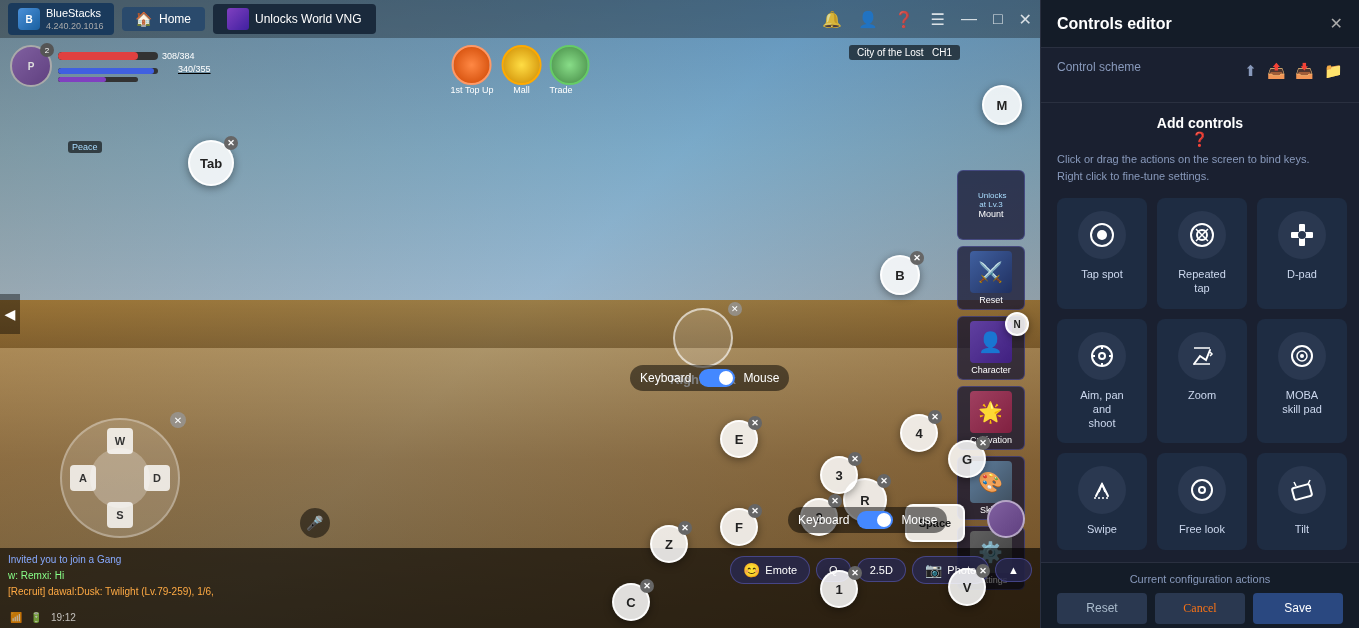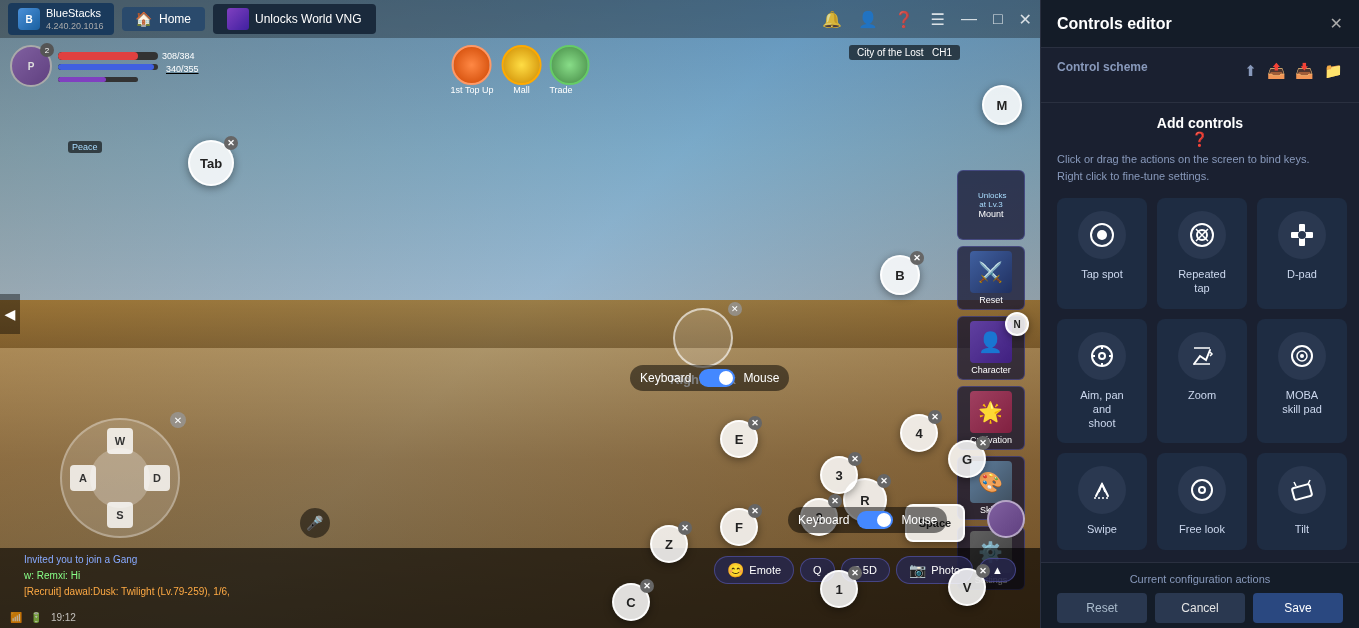--- a/index.html
+++ b/index.html
@@ -309,21 +309,21 @@
 
     
     .bottom-toolbar {
       position: absolute;
       bottom: 0; left: 0; right: 0;
       height: 80px;
       background: rgba(0,0,0,0.6);
       z-index: 10;
       display: flex;
       align-items: flex-start;
-      padding: 4px 24px;
+      padding: 4px 8px;
     }
 
     .chat-box {
       flex: 1;
       height: 70px;
       overflow: hidden;
     }
 
     .chat-line {
       color: #88ff88;
@@ -431,21 +431,20 @@
 
     .editor-section {
       padding: 12px 16px;
       border-bottom: 1px solid #2a3040;
     }
 
     .section-label {
       color: #8899bb;
       font-size: 12px;
       margin-bottom: 8px;
-      font-weight: bold;
     }
 
     .add-controls-section {
       padding: 12px 16px 0;
       flex: 1;
     }
 
     .add-controls-header {
       display: flex;
       align-items: center;
@@ -528,21 +527,21 @@
       flex: 1;
       padding: 8px;
       border-radius: 4px;
       font-size: 12px;
       cursor: pointer;
       border: none;
       font-weight: 500;
     }
 
     .btn-reset { background: #2a3850; color: #aabbcc; }
-    .btn-cancel { background: #2a3850; color: #e5e5e5; }
+    .btn-cancel { background: #2a3850; color: #f97316; font-family: Liberation Serif, serif; }
     .btn-save { background: #2a4880; color: white; }
 
     .scheme-dropdown-wrap {
       flex: 1;
       background: #243050;
       border: 1px solid #3a4a70;
       border-radius: 4px;
       padding: 8px 12px;
       color: white;
       font-size: 13px;
@@ -615,21 +614,21 @@
         </div>
         <div style="position:absolute;top:-2px;right:-2px;background:#555;border-radius:50%;width:14px;height:14px;display:flex;align-items:center;justify-content:center;color:white;font-size:8px;">2</div>
       </div>
       <div style="display:flex;flex-direction:column;gap:3px;padding-top:6px;">
         <div style="display:flex;align-items:center;gap:4px;">
           <div class="hp-bar">
             <div class="hp-fill" style="width:80%;"></div>
           </div>
           <span class="hp-text">308/384</span>
         </div>
-        <div style="display:flex;align-items:flex-start;gap:8px;text-decoration:underline;">
+        <div style="display:flex;align-items:flex-end;gap:20px;text-decoration:underline;">
           <div class="mp-bar">
             <div class="mp-fill" style="width:96%;"></div>
           </div>
           <span class="hp-text">340/355</span>
         </div>
         <div style="width:80px;height:5px;background:#333;border-radius:3px;overflow:hidden;">
           <div style="width:60%;height:100%;background:#8040c0;border-radius:3px;"></div>
         </div>
       </div>
     </div>

